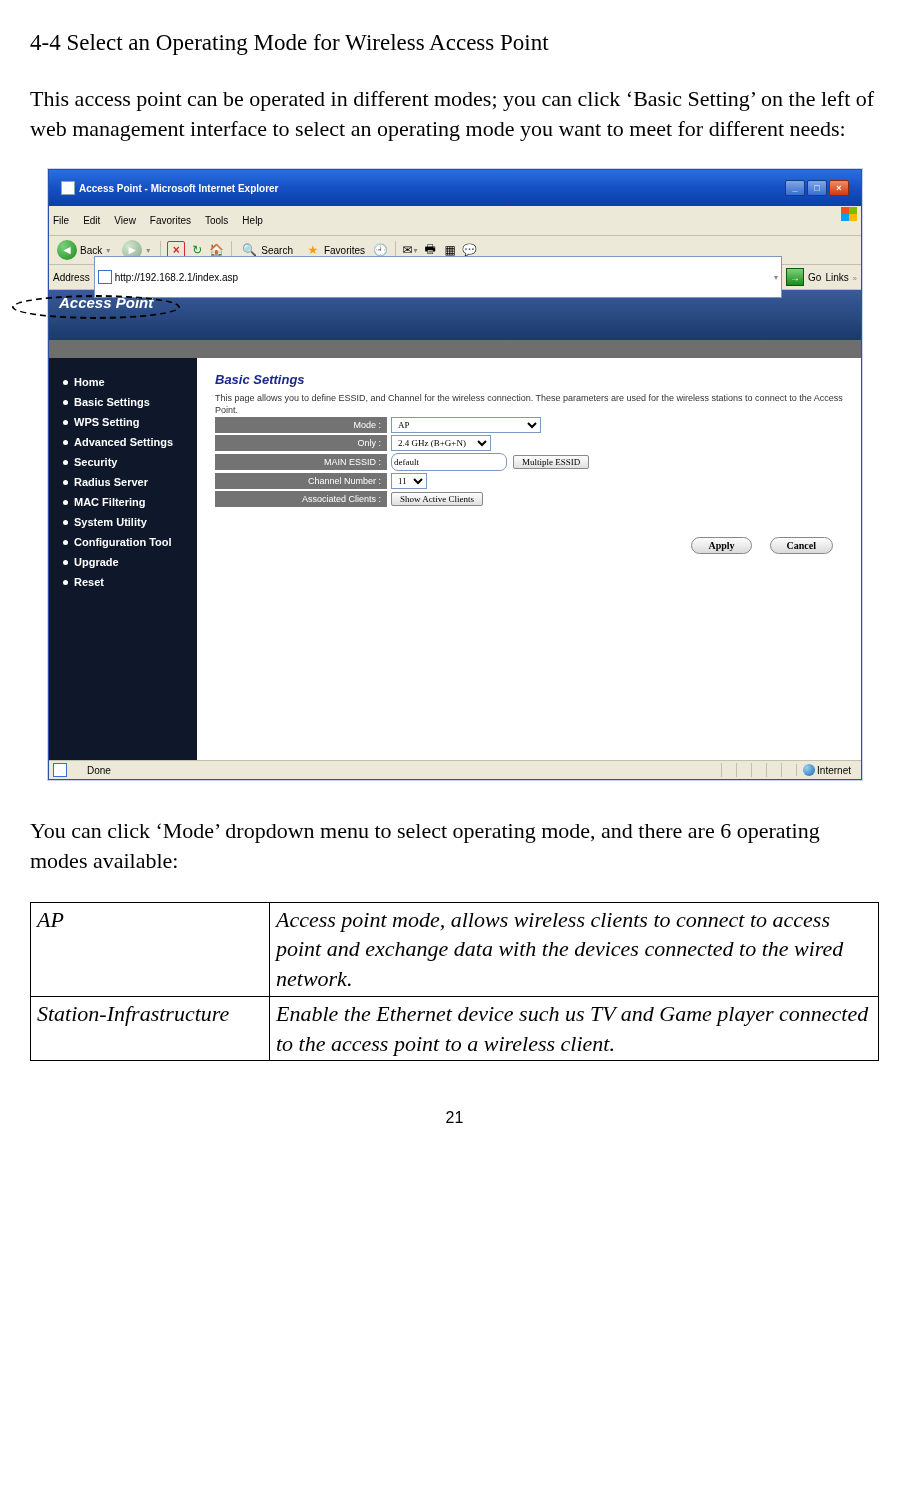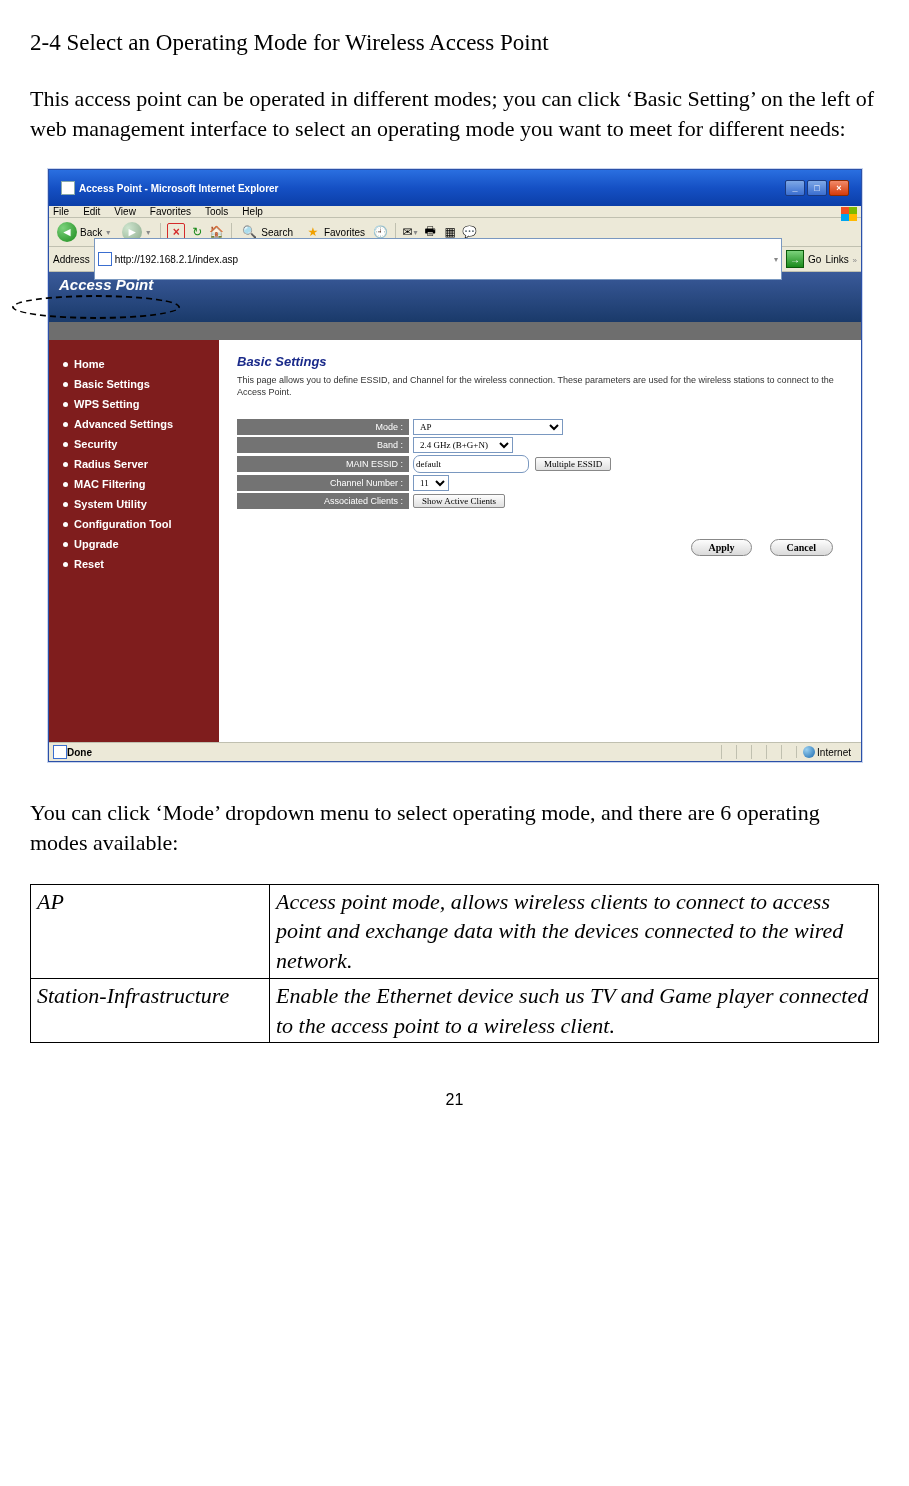--- a/index.html
+++ b/index.html
@@ -46,21 +46,21 @@
     border-radius: 2px;
     display: flex; align-items: center; justify-content: center;
     color: #fff; font-size: 9px; font-weight: bold;
   }
   .win-btn.close { background: linear-gradient(#f28a6a,#d43a0a); border-color:#8a2a00;}
 
   .menubar {
     background: #ece9d8;
     display: flex;
     align-items: center;
-    padding: 0 4px;
+    padding: 9px 4px;
     gap: 14px;
     font-size: 10px;
     border-bottom: 1px solid #c0c0b0;
     position: relative;
   }
   .menubar .win-flag {
     position: absolute; right: 4px; top: 1px;
     width: 16px; height: 14px;
     display: grid; grid-template-columns: 1fr 1fr; grid-template-rows:1fr 1fr;
   }
@@ -120,21 +120,21 @@
   .page-area { background:#fff; }
   .brand-band{
     background: linear-gradient(#3a5a9a,#1a3a6a);
     color:#fff; font-weight:bold; font-style:italic;
     height:42px; display:flex; align-items:flex-start;
     padding:4px 10px; font-size:15px;
     border-bottom:18px solid #6e6e6e;
   }
   .main-split{ display:flex; height:402px; }
   .sidebar{
-    width:170px; background:#7f1d1d; color:#fff;
+    width:148px; background:#0f172a; color:#fff;
     padding: 14px 0 0 0; font-size:11px; font-weight:bold;
   }
   .nav-item{
     display:flex; align-items:center; gap:6px;
     padding:4px 8px 4px 14px;
   }
   .bullet{ width:5px; height:5px; background:#fff; border-radius:50%; display:inline-block;}
   .nav-item.selected{ position:relative; }
 
   .annot-oval{
@@ -148,21 +148,21 @@
   }
 
   .content-area{
     flex:1; background:#fff; padding:14px 18px; font-size:10px; color:#000;
     position:relative;
   }
   .page-h{
     color:#1a2a8a; font-weight:bold; font-style:italic;
     font-size:13px; margin-bottom:6px;
   }
-  .page-desc{ font-size:9px; color:#333; margin-bottom:20px; line-height:1.3;}
+  .page-desc{ font-size:9px; color:#333; margin-bottom:0; line-height:1.3;}
 
   .form-row{ display:flex; align-items:center; margin-bottom:2px;}
   .form-label{
     width:160px; background:#737373; color:#fff;
     font-size:9px; text-align:right; padding:3px 6px;
   }
   .form-ctrl{ padding-left:4px; display:flex; align-items:center; gap:6px;}
   select, input[type=text]{
     font-size:9px; font-family:Tahoma; border:1px solid #7a98c0; height:16px;
     background:#fff; padding:0 2px;
@@ -177,21 +177,21 @@
     background: linear-gradient(#fdfdfd,#dadada);
     border:1px solid #888; border-radius:10px;
     font-size:10px; font-weight:bold; padding:2px 16px; font-family:Tahoma;
   }
 
   .statusbar{
     background:#ece9d8; border-top:1px solid #c0c0b0;
     height:18px; display:flex; align-items:center;
     font-size:10px; padding:0 4px;
   }
-  .statusbar .sb-left{ flex:1; display:flex; align-items:center; gap:0;font-weight:bold;}
+  .statusbar .sb-left{ flex:1; display:flex; align-items:center; gap:20px;}
   .statusbar .segs{ display:flex;}
   .statusbar .seg{ width:14px; height:14px; border-left:1px solid #c0c0b0;}
   .statusbar .sb-right{ display:flex; align-items:center; gap:2px; padding:0 6px; border-left:1px solid #c0c0b0;}
   .globe{ width:12px;height:12px;border-radius:50%;background:radial-gradient(circle at 30% 30%,#9ad0f0,#1a6ab0);}
   .page-ico2{ width:12px;height:12px;background:#fff;border:1px solid #3a6ed0; display:inline-block;}
 
   
   .modes-table{
     border-collapse: collapse;
     width: 100%;
@@ -208,21 +208,21 @@
   }
   .modes-table td.name{ width:226px; }
 
   .page-num{ text-align:center; font-size:16px; font-family:Arial; margin-top:48px;}
 
   .ie-wrapper{ position:relative; }
 </style>
 </head>
 <body>
 
-<div class="section-title">2-4 Select an Operating Mode for Wireless Access Point</div>
+<div class="section-title">4-4 Select an Operating Mode for Wireless Access Point</div>
 <div class="body-text">This access point can be operated in different modes; you can click ‘Basic Setting’ on the left of web management interface to select an operating mode you want to meet for different needs:</div>
 
 <div class="ie-wrapper">
 <div class="annot-oval"></div>
 <div class="ie-window">
 
   <div class="titlebar">
     <span class="tb-icon"></span>
     <span class="tb-title">Access Point - Microsoft Internet Explorer</span>
     <div class="win-controls">
@@ -343,21 +343,21 @@
         <div class="page-h">Basic Settings</div>
         <div class="page-desc">This page allows you to define ESSID, and Channel for the wireless connection. These parameters are used for the wireless stations to connect to the Access Point.</div>
 
         <div class="form-row">
           <div class="form-label">Mode :</div>
           <div class="form-ctrl">
             <select style="width:150px"><option>AP</option></select>
           </div>
         </div>
         <div class="form-row">
-          <div class="form-label">Band :</div>
+          <div class="form-label">Only :</div>
           <div class="form-ctrl">
             <select style="width:100px"><option>2.4 GHz (B+G+N)</option></select>
           </div>
         </div>
         <div class="form-row">
           <div class="form-label">MAIN ESSID :</div>
           <div class="form-ctrl">
             <input type="text" style="width: 110px; border-radius: 7px;" value="default">
             <button class="gray-btn">Multiple ESSID</button>
           </div>

